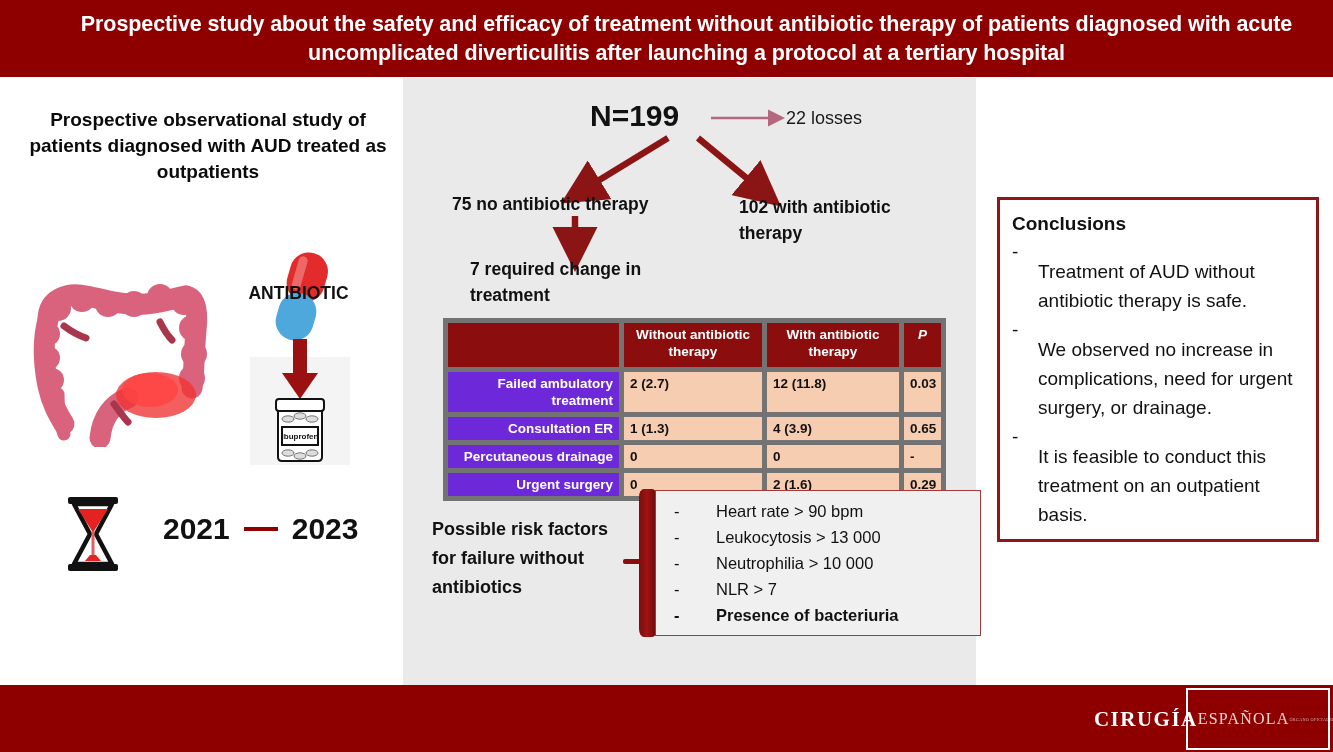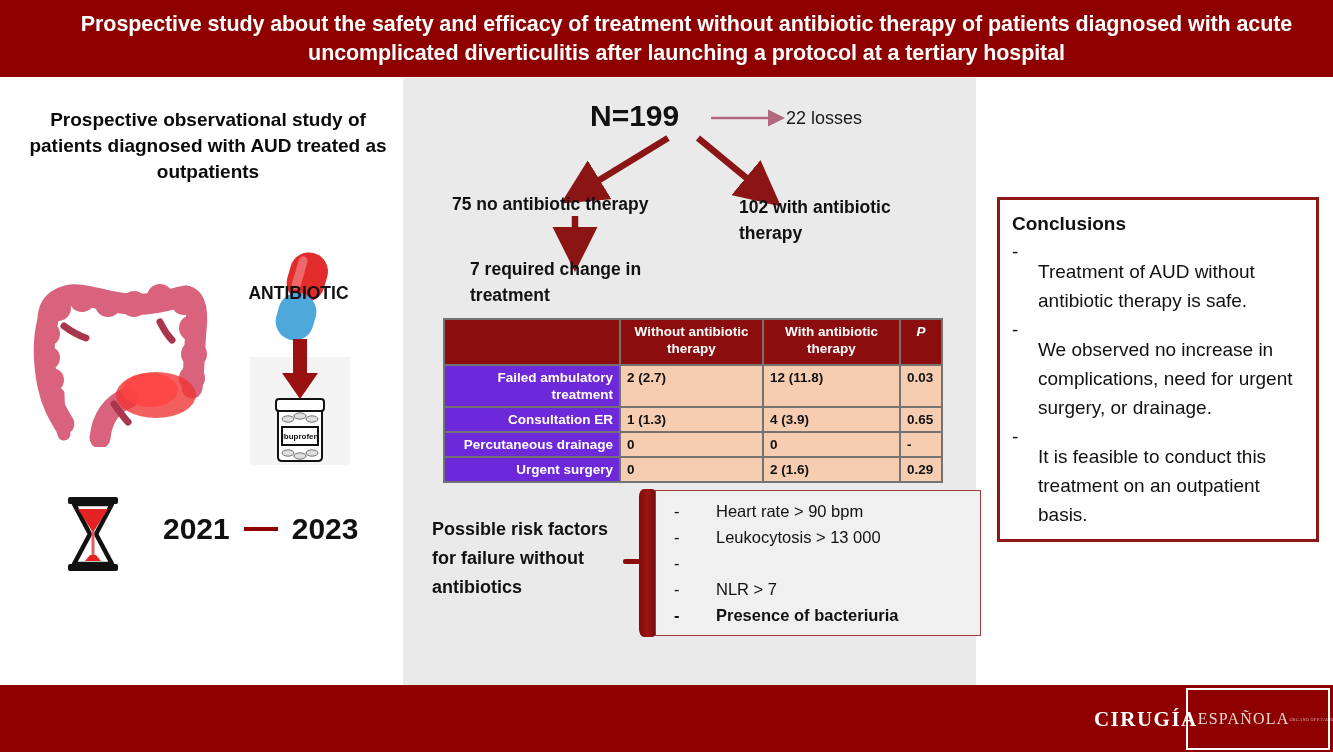--- a/index.html
+++ b/index.html
@@ -86,21 +86,21 @@
   }
   .flow-svg{position:absolute;left:403px;top:78px;width:573px;height:607px;
             pointer-events:none;}
   
   .results-table{
     position:absolute;left:443px;top:318px;width:498px;
     border-collapse:collapse;table-layout:fixed;
   }
   .results-table th,.results-table td{
     padding:3px 6px;font-size:13.5px;font-weight:bold;
-    vertical-align:top;line-height:17px;border:2px solid #737373;
+    vertical-align:top;line-height:17px;border:5px solid #737373;
   }
   .results-table thead th{background:#8B0D0D;color:#ffffff;height:38px;}
   .results-table thead th.p-col{font-style:italic;}
   .results-table tbody th{background:#6d28d9;color:#ffffff;text-align:right;}
   .results-table tbody td{background:#F7CDB1;color:#111;}
   .col-a{width:176px;}
   .col-b{width:143px;}
   .col-c{width:137px;}
   .col-d{width:42px;}
   
@@ -288,20 +288,21 @@
   <div class="risk-row">
     <span class="bullet">-</span>
     <span>Heart rate &gt; 90 bpm</span>
   </div>
   <div class="risk-row">
     <span class="bullet">-</span>
     <span>Leukocytosis &gt; 13 000</span>
   </div>
   <div class="risk-row">
     <span class="bullet">-</span>
+    <span>Neutrophilia &gt; 10 000</span>
   </div>
   <div class="risk-row">
     <span class="bullet">-</span>
     <span>NLR &gt; 7</span>
   </div>
   <div class="risk-row bold">
     <span class="bullet">-</span>
     <span>Presence of bacteriuria</span>
   </div>
 </div>

